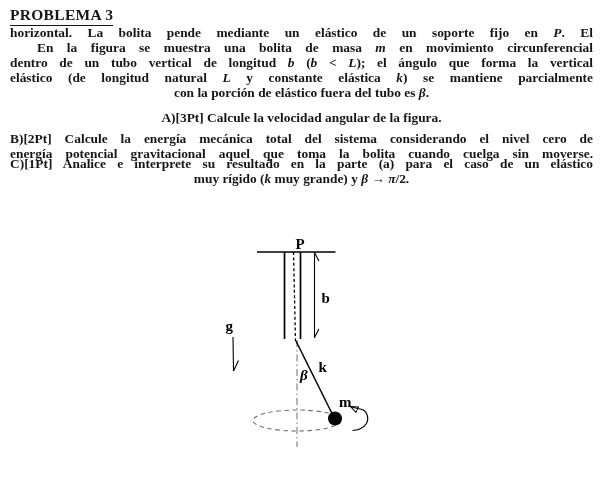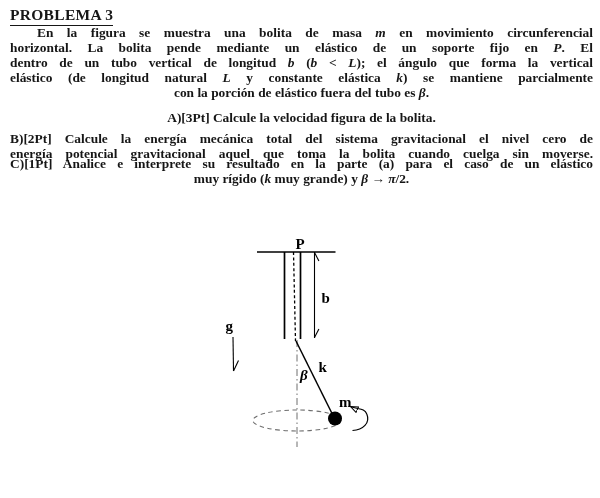--- a/index.html
+++ b/index.html
@@ -29,33 +29,33 @@
   .guide{stroke:#6e6e6e !important;}
 </style>
 </head>
 <body>
 
 <div class="block title" style="top:6px">
   <span class="u">PROBLEMA 3</span>
 </div>
 
 <div class="block" style="top:25px">
+  <div class="line jl"><span>horizontal.  La bolita pende mediante un elástico de un soporte fijo en </span><span class="var">P</span><span>.  El</span></div>
   <div class="line jl indent"><span>En la figura se muestra una bolita de masa </span><span class="var">m</span><span> en movimiento circunferencial</span></div>
-  <div class="line jl"><span>horizontal.  La bolita pende mediante un elástico de un soporte fijo en </span><span class="var">P</span><span>.  El</span></div>
   <div class="line jl"><span>dentro de un tubo vertical de longitud </span><span class="var">b</span><span> (</span><span class="var">b</span><span> &lt; </span><span class="var">L</span><span>); el ángulo que forma la vertical</span></div>
   <div class="line jl"><span>elástico (de longitud natural </span><span class="var">L</span><span> y constante elástica </span><span class="var">k</span><span>) se mantiene parcialmente</span></div>
   <div class="line"><span>con la porción de elástico fuera del tubo es </span><span class="var">β</span><span>.</span></div>
 </div>
 
 <div class="block" style="top:110px">
-  <div class="line"><span>A)[3Pt] Calcule la velocidad figura de la bolita.</span></div>
+  <div class="line"><span>A)[3Pt] Calcule la velocidad angular de la figura.</span></div>
 </div>
 
 <div class="block" style="top:131px">
-  <div class="line jl"><span>B)[2Pt] Calcule la energía mecánica total del sistema gravitacional el nivel cero de</span></div>
+  <div class="line jl"><span>B)[2Pt] Calcule la energía mecánica total del sistema considerando el nivel cero de</span></div>
   <div class="line jl"><span>energía potencial gravitacional aquel que toma la bolita cuando cuelga sin moverse.</span></div>
 </div>
 
 <div class="block" style="top:156px">
   <div class="line jl"><span>C)[1Pt] Analice e interprete su resultado en la parte (a) para el caso de un elástico</span></div>
   <div class="line"><span>muy rígido (</span><span class="var">k</span><span> muy grande) y </span><span class="var">β</span><span> → </span><span class="var">π</span><span>/2.</span></div>
 </div>
 
 <svg id="figure" viewBox="0 0 600 498">
   <defs>

